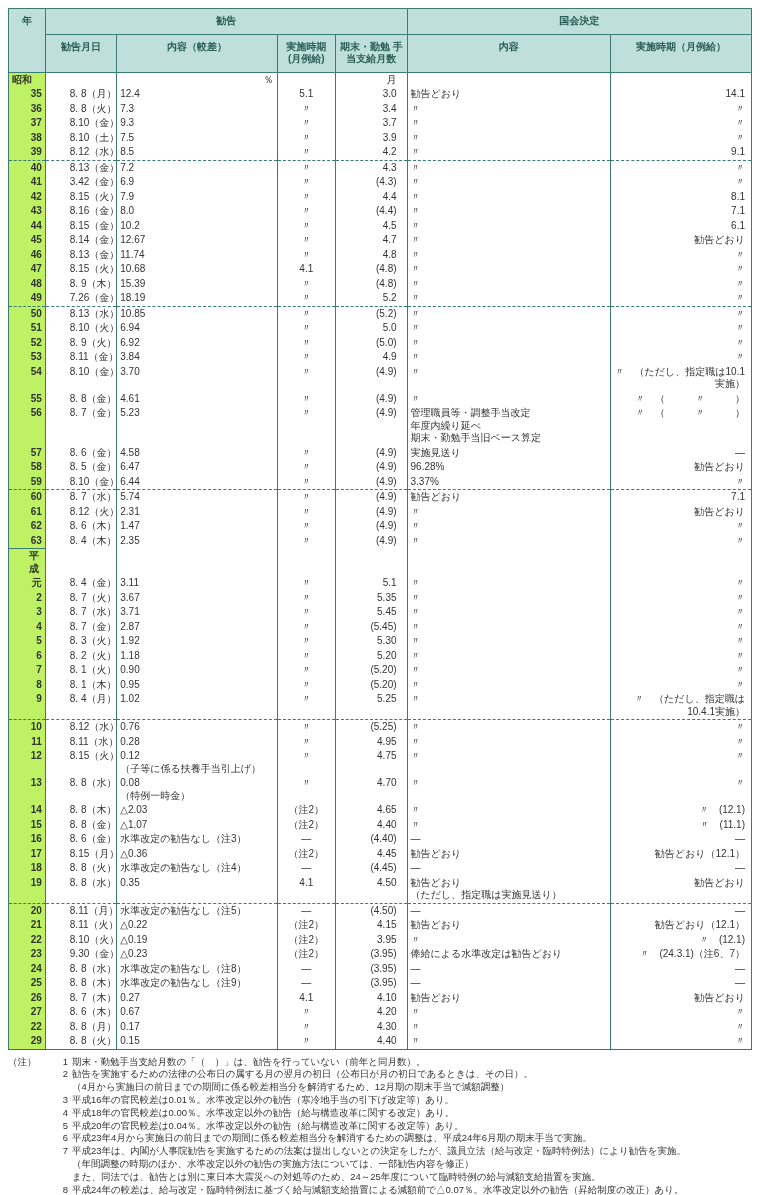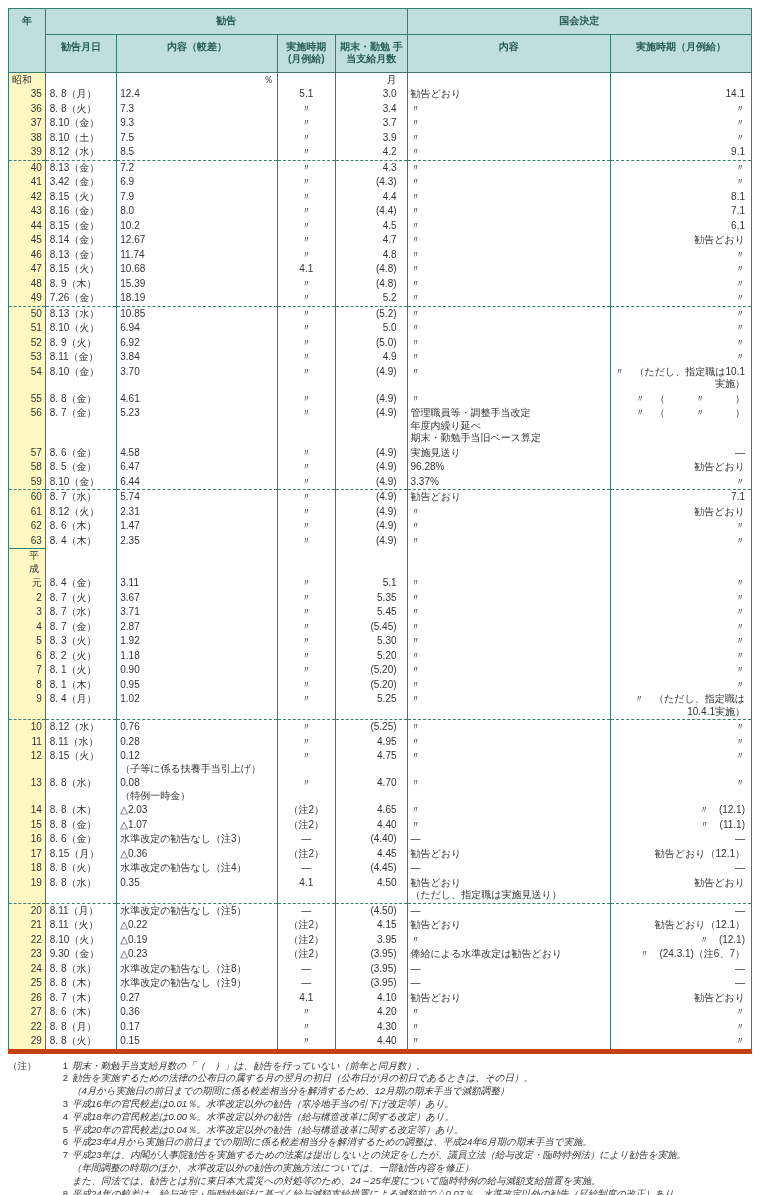--- a/index.html
+++ b/index.html
@@ -27,42 +27,42 @@
   }
   thead th {
     border-top: 1px solid #3a7c71;
     border-bottom: 1px solid #3a7c71;
     background: #bfe0da;
     text-align: center;
     color: #2a5e55;
     font-weight: bold;
     padding: 6px 2px;
   }
-  tbody tr:last-child td { border-bottom: 5px solid #c2410c; }
+  tbody tr:last-child td { border-bottom: 1px solid #c2410c; }
   .era {
     background: #e4f2ef;
     text-align: left;
     font-weight: bold;
     color: #333;
     border-top: 1px solid #3a7c71;
   }
-  .year-col { background: #fef9c3; text-align: right; font-weight: normal; }
-  .c-date   { text-align: left; padding-left: 4px; white-space: pre; }
+  .year-col { background: #bef264; text-align: right; font-weight: bold; }
+  .c-date   { text-align: left; padding-left: 24px; white-space: pre; }
   .c-gap    { }
   .c-imp    { text-align: center; }
   .c-month  { text-align: right; padding-right: 10px; }
   .c-diet   { text-align: left; }
   .c-dietimp{ text-align: right; padding-right: 6px; }
   .sep td { border-top: 1px dashed #3a7c71; }
   .unit-row td { text-align: right; color:#333; }
   .notes { font-size: 9.5px; line-height: 1.35; margin-top: 6px; }
   .notes .row { display:flex; }
   .notes .lab { width: 44px; flex:none; }
   .notes .num { width: 16px; flex:none; text-align:right; padding-right:4px;}
-  .notes .txt { flex:1;font-style:italic; }
+  .notes .txt { flex:1; }
 </style>
 </head>
 <body>
 
 <table>
   <colgroup>
     <col style="width:34px">
     <col style="width:66px">
     <col style="width:148px">
     <col style="width:54px">
@@ -597,21 +597,21 @@
         <td class="c-date">8. 7（木）</td>
         <td class="c-gap">0.27</td>
         <td class="c-imp">4.1</td>
         <td class="c-month">4.10</td>
         <td class="c-diet">勧告どおり</td>
         <td class="c-dietimp">勧告どおり</td>
       </tr>
       <tr>
         <td class="year-col">27</td>
         <td class="c-date">8. 6（木）</td>
-        <td class="c-gap">0.36</td>
+        <td class="c-gap">0.67</td>
         <td class="c-imp">〃</td>
         <td class="c-month">4.20</td>
         <td class="c-diet">〃</td>
         <td class="c-dietimp">〃</td>
       </tr>
       <tr>
         <td class="year-col">22</td>
         <td class="c-date">8. 8（月）</td>
         <td class="c-gap">0.17</td>
         <td class="c-imp">〃</td>

